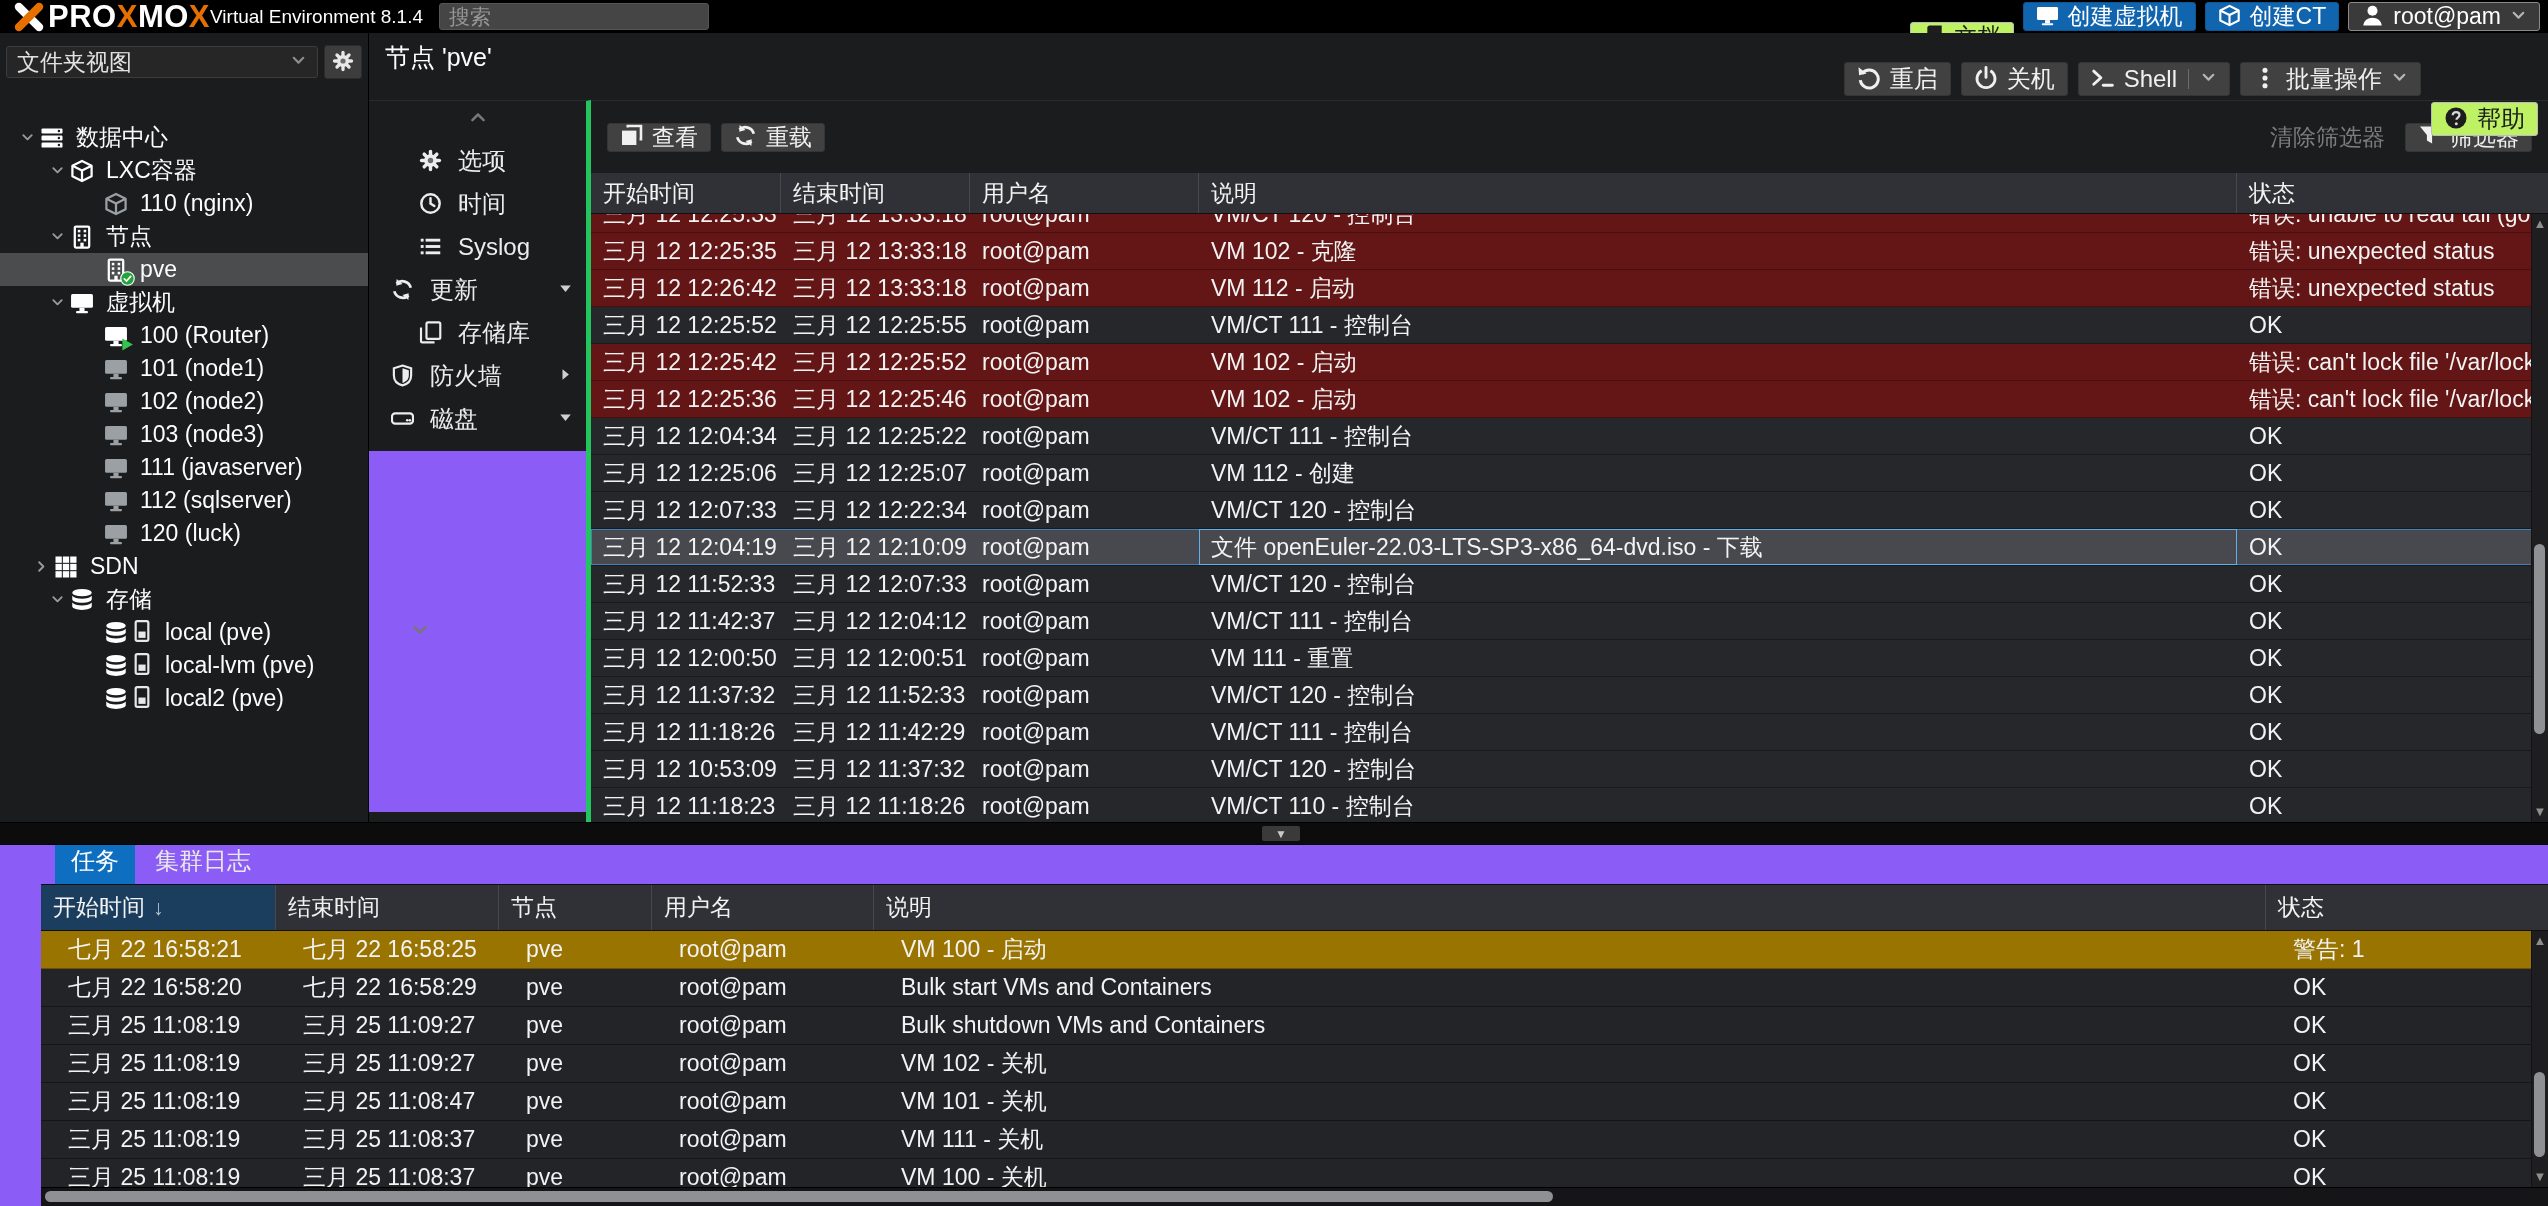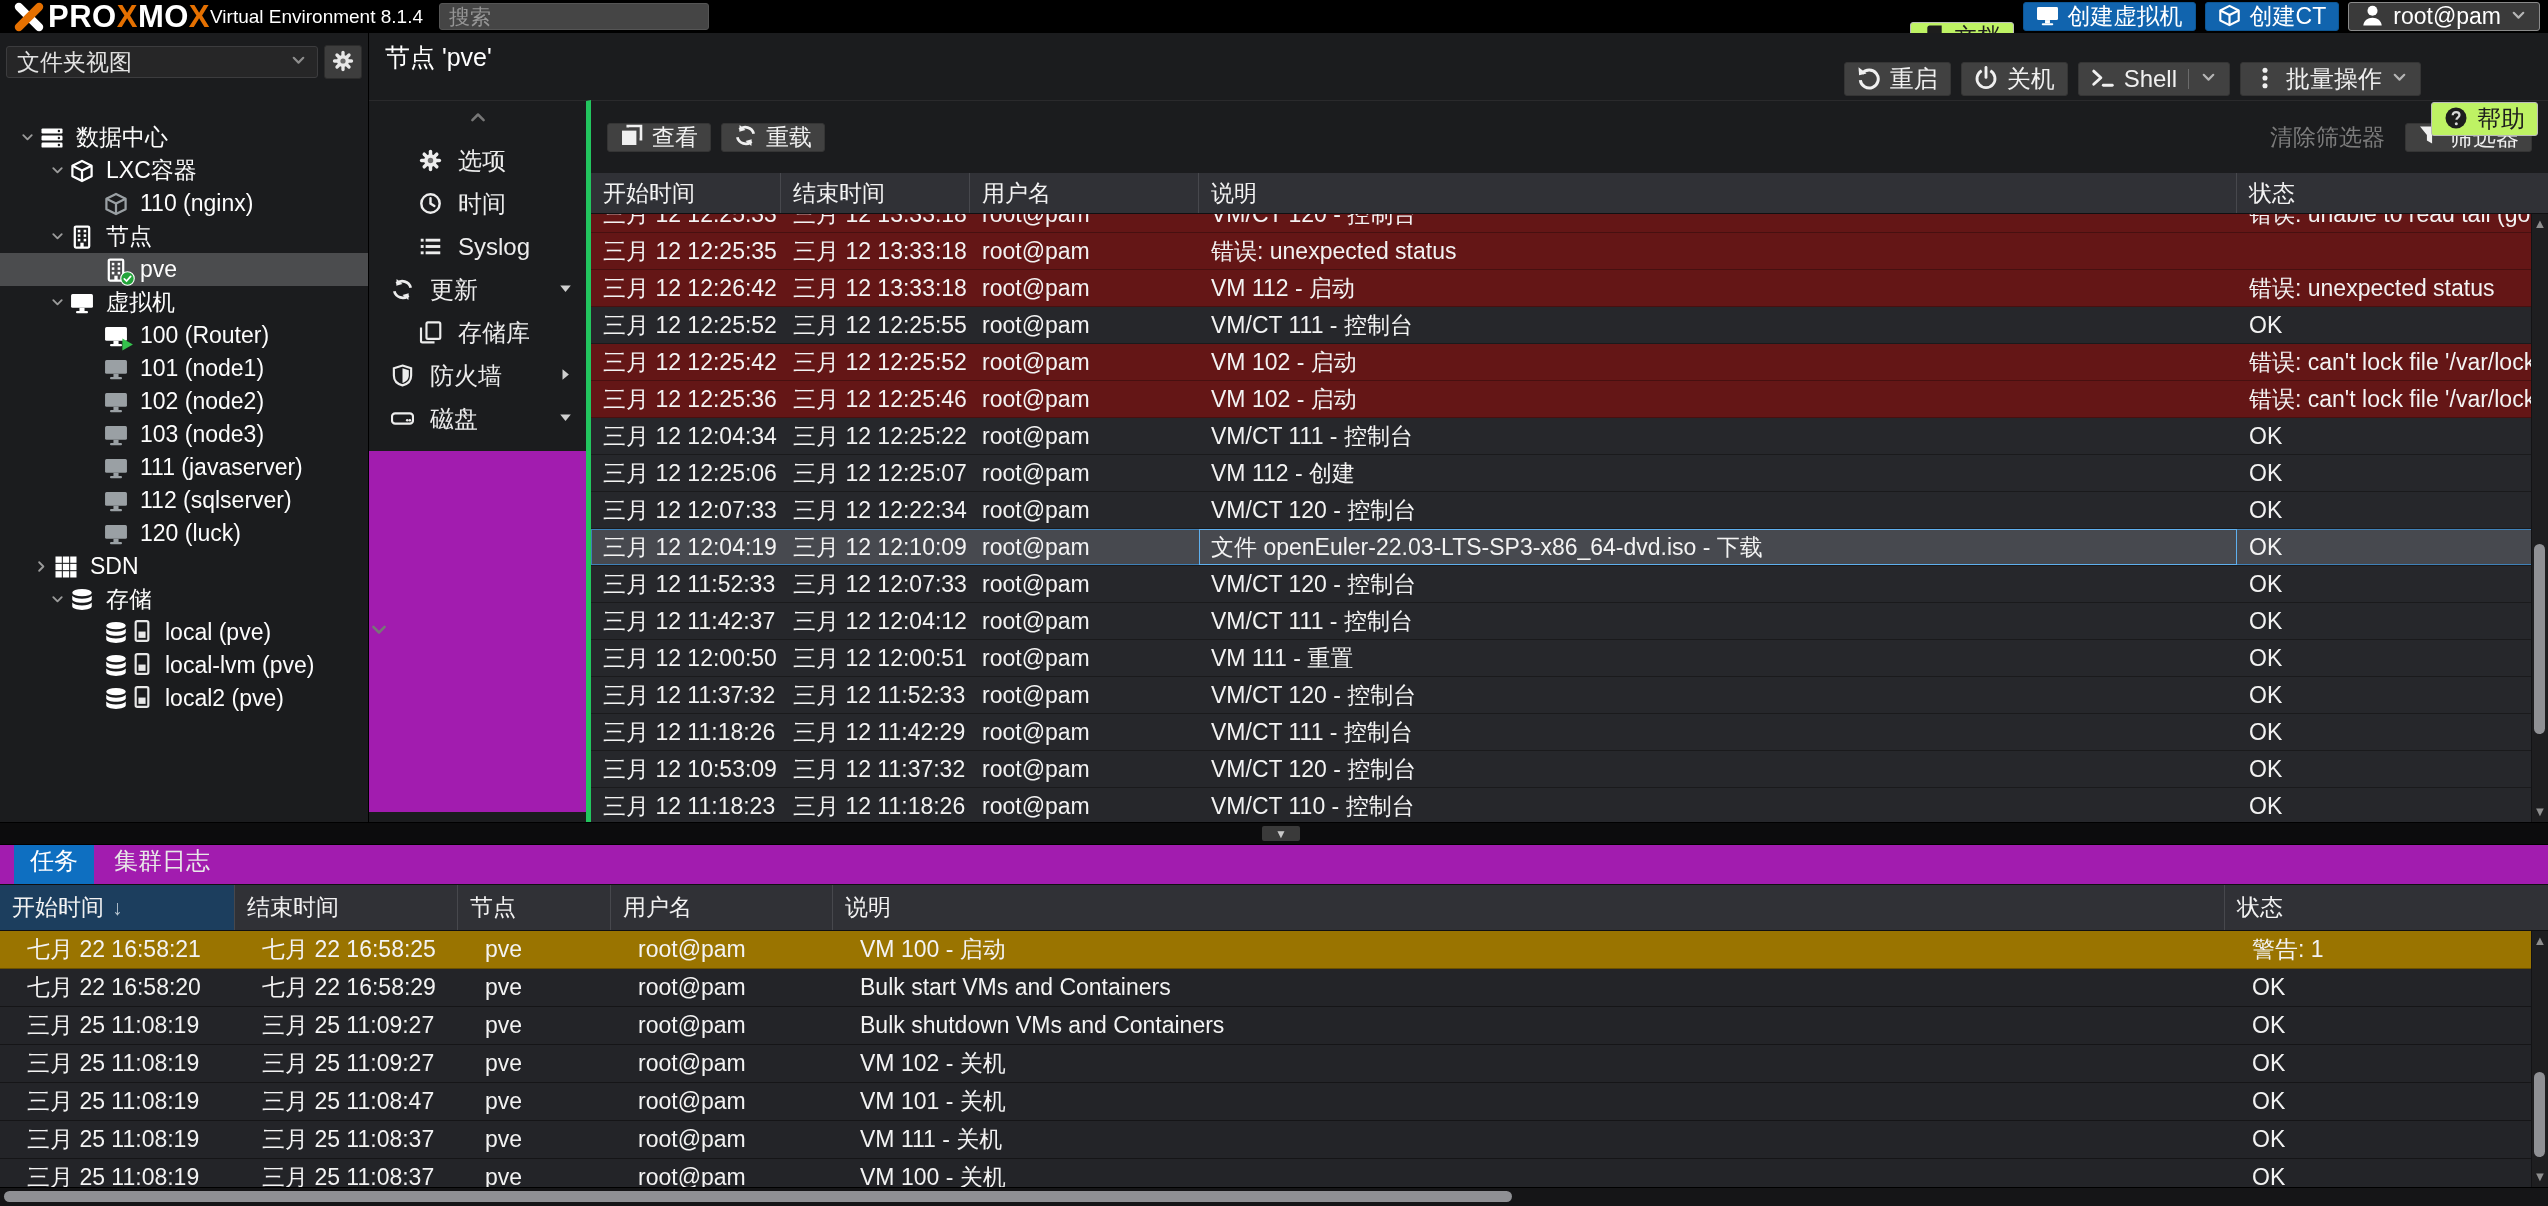--- a/index.html
+++ b/index.html
@@ -78,21 +78,21 @@
   .trow.selrow .cell.focus{box-shadow:inset 0 0 0 1px #5fb0ef;}
   .vscroll{position:absolute;top:0;right:0;bottom:0;width:16px;background:#1e1e20;border-left:1px solid #131315;}
   .vscroll .arr{position:absolute;left:0;right:0;text-align:center;color:#8e8e8e;font-size:13px;line-height:14px;cursor:pointer;}
   .vscroll .thumb{position:absolute;left:2px;width:11px;background:#8f9094;border-radius:6px;cursor:pointer;}
 
   
   .splitter{height:21px;flex:0 0 auto;background:#0c0c0d;border-top:1px solid #000;border-bottom:1px solid #000;position:relative;}
   .split-btn{position:absolute;left:1262px;top:3px;width:38px;height:15px;background:#3a3a3a;border-radius:2px;display:flex;align-items:center;justify-content:center;color:#c9c9c9;font-size:12px;cursor:pointer;}
 
   
-  .bottom{height:361px;flex:0 0 auto;display:flex;flex-direction:column;background:#a21caf;}
+  .bottom{height:361px;flex:0 0 auto;display:flex;flex-direction:column;background:#8b5cf6;padding-left:41px;}
   .tabs{height:39px;flex:0 0 auto;display:flex;align-items:flex-end;padding:0 0 0 14px;gap:4px;}
   .tab{padding:6px 16px 7px;font-size:24px;color:#e8e8e8;cursor:pointer;border-radius:4px 4px 0 0;}
   .tab.active{background:var(--c-selblue,#0e6fc1);color:#fff;}
   .bgrid{display:grid;grid-template-columns:235px 223px 153px 222px 1392px minmax(0,1fr);}
   .bhead{height:45px;flex:0 0 auto;background:#303136;border-top:1px solid #101012;border-bottom:1px solid #101012;}
   .bhead .hcell.sorted{background:#1c3e5e;}
   .sort-arrow{margin-left:8px;color:#b9c6d2;font-size:21px;}
   .brow-wrap{flex:1 1 auto;position:relative;overflow:hidden;}
   .brow{height:37px;border-bottom:1px solid #151517;background:#232428;cursor:pointer;}
   .brow .cell{display:flex;align-items:center;padding:0 12px;white-space:nowrap;overflow:hidden;color:#f3f3f3;margin-left:15px;}
@@ -760,20 +760,21 @@
                   <div class="cell">三月 12 12:25:33</div>
                   <div class="cell">三月 12 13:33:18</div>
                   <div class="cell">root@pam</div>
                   <div class="cell">VM/CT 120 - 控制台</div>
                   <div class="cell">错误: unable to read tail (got ...</div>
                 </div>
                 <div class="trow tgrid error">
                   <div class="cell">三月 12 12:25:35</div>
                   <div class="cell">三月 12 13:33:18</div>
                   <div class="cell">root@pam</div>
+                  <div class="cell">VM 102 - 克隆</div>
                   <div class="cell">错误: unexpected status</div>
                 </div>
                 <div class="trow tgrid error">
                   <div class="cell">三月 12 12:26:42</div>
                   <div class="cell">三月 12 13:33:18</div>
                   <div class="cell">root@pam</div>
                   <div class="cell">VM 112 - 启动</div>
                   <div class="cell">错误: unexpected status</div>
                 </div>
                 <div class="trow tgrid ">

